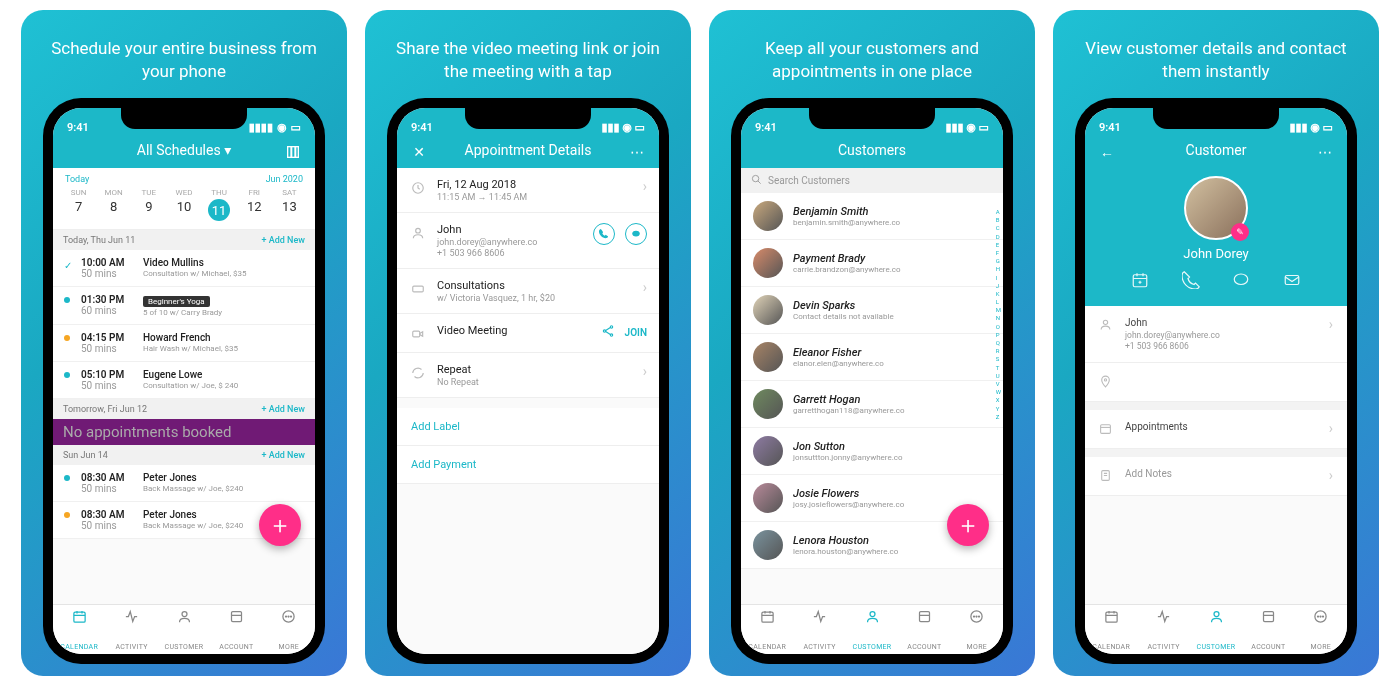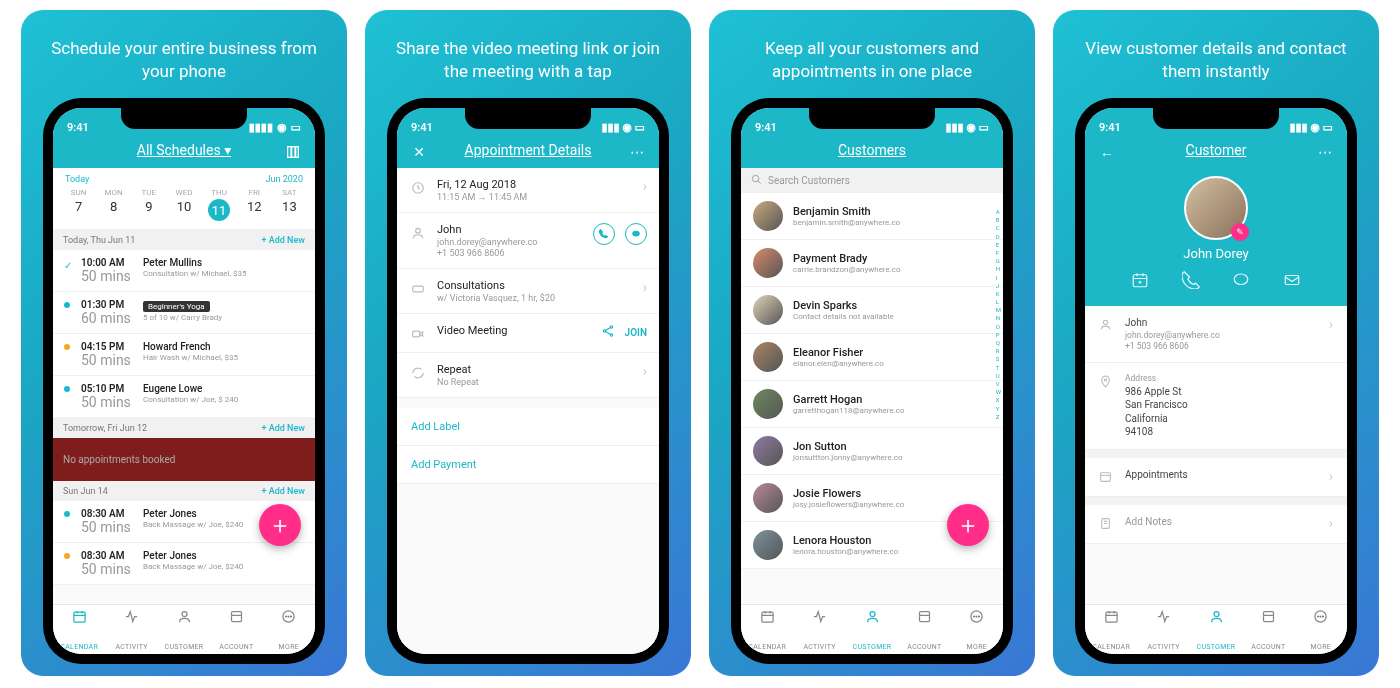--- a/index.html
+++ b/index.html
@@ -89,21 +89,20 @@
     background: #1cb8c8;
     color: #fff;
     padding: 6px 12px 10px;
     text-align: center;
     position: relative;
     font-size: 14px;
     display: flex;
     align-items: center;
     justify-content: center;
     min-height: 32px;
-    text-decoration: underline;
   }
   .hdr-left, .hdr-right {
     position: absolute;
     top: 50%;
     transform: translateY(-50%);
     width: 20px;
     height: 20px;
     display: flex;
     align-items: center;
     justify-content: center;
@@ -185,21 +184,21 @@
     padding: 7px 10px;
     border-bottom: 1px solid #f0f0f0;
     background: #fff;
     gap: 10px;
     align-items: flex-start;
   }
   .appt-dot { width: 8px; display:flex; justify-content:center; padding-top:3px; }
   .appt-dot span { width:6px; height:6px; border-radius:50%; background:#1cb8c8; display:block;}
   .appt-time { width: 52px; }
   .appt-time .t1 { font-size: 10px; font-weight: 600; color: #222; }
-  .appt-time .t2 { font-size: 14px; color: #999; }
+  .appt-time .t2 { font-size: 10px; color: #999; }
   .appt-main .m1 { font-size: 10px; font-weight: 500; color: #222; }
   .appt-main .m2 { font-size: 8px; color: #999; margin-top: 1px; }
   .appt-main .badge {
     display: inline-block; background:#333; color:#fff; font-size:8px; padding:1px 5px; border-radius:2px;
   }
 
   .fab {
     position: absolute;
     right: 14px;
     bottom: 58px;
@@ -258,21 +257,21 @@
     gap:10px;
     padding: 8px 12px;
     border-bottom:1px solid #f0f0f0;
     background:#fff;
   }
   .avatar {
     width: 30px; height: 30px; border-radius:50%;
     background: linear-gradient(135deg,#cbb89a,#8a6f5a);
     flex-shrink:0;
   }
-  .cust-info .c1 { font-size: 11px; color:#222; font-weight:500; }
+  .cust-info .c1 { font-size: 11px; color:#222; font-weight:500;font-style:italic; }
   .cust-info .c2 { font-size: 8px; color:#999; }
   .az-index {
     position:absolute;
     right:2px;
     top:40px;
     display:flex;
     flex-direction:column;
     font-size:6px;
     color:#1cb8c8;
     gap:1px;
@@ -384,21 +383,21 @@
               </div>
               <div class="appt-row">
       <div class="appt-dot">
                   <span style="background:transparent;color:#1cb8c8;font-size:10px;">✓</span>
                 </div>
       <div class="appt-time">
         <div class="t1">10:00 AM</div>
                   <div class="t2">50 mins</div>
       </div>
       <div class="appt-main">
-        <div class="m1">Peter Mullins</div>
+        <div class="m1">Video Mullins</div>
         <div class="m2">Consultation w/ Michael, $35</div>
       </div>
               </div>
               <div class="appt-row">
       <div class="appt-dot">
                   <span style="background:#1cb8c8;"></span>
                 </div>
       <div class="appt-time">
         <div class="t1">01:30 PM</div>
                   <div class="t2">60 mins</div>
@@ -431,21 +430,21 @@
       </div>
       <div class="appt-main">
         <div class="m1">Eugene Lowe</div>
         <div class="m2">Consultation w/ Joe,  $ 240</div>
       </div>
               </div>
               <div class="sect-hdr">
                 <span>Tomorrow, Fri Jun 12</span>
                 <span class="add">+  Add New</span>
               </div>
-              <div style="padding: 16px 10px; font-size: 10px; color: rgb(170, 170, 170); background: #7f1d1d;">No appointments booked</div>
+              <div style="padding: 4px 10px; font-size: 15px; color: rgb(170, 170, 170); background: #701a75;">No appointments booked</div>
               <div class="sect-hdr">
                 <span>Sun Jun 14</span>
                 <span class="add">+  Add New</span>
               </div>
               <div class="appt-row">
       <div class="appt-dot">
                   <span style="background:#1cb8c8;"></span>
                 </div>
       <div class="appt-time">
         <div class="t1">08:30 AM</div>
@@ -864,27 +863,20 @@
             <span class="info-chev chevron"></span>
           </div>
 
           <div class="info-row">
             <span class="info-ico">
               <svg width="13" height="13" viewBox="0 0 24 24" fill="none" stroke="currentColor" stroke-width="2">
                   <path d="M12 2a7 7 0 0 1 7 7c0 5-7 13-7 13S5 14 5 9a7 7 0 0 1 7-7z"></path>
                   <circle cx="12" cy="9" r="2"></circle>
                 </svg>
             </span>
-            <div class="info-body" id="addr-body">
-              <div class="sm">Address</div>
-            <div>986 Apple St</div>
-                <div>San Francisco</div>
-                <div>California</div>
-                <div>94108</div>
-              </div>
           </div>
 
           <div style="height:8px; background:#f3f3f3;"></div>
 
           <div class="info-row">
             <span class="info-ico">
               <svg width="13" height="13" viewBox="0 0 24 24" fill="none" stroke="currentColor" stroke-width="2">
                   <rect x="3" y="5" width="18" height="16" rx="2"></rect>
                   <path d="M3 10h18"></path>
                 </svg>

